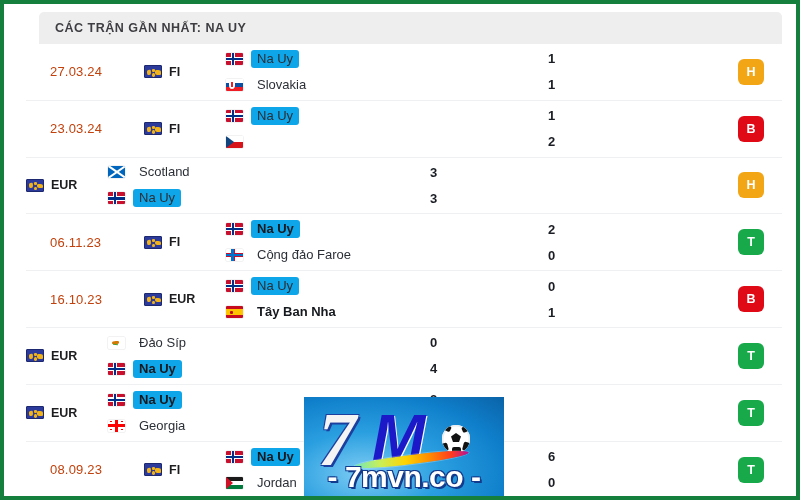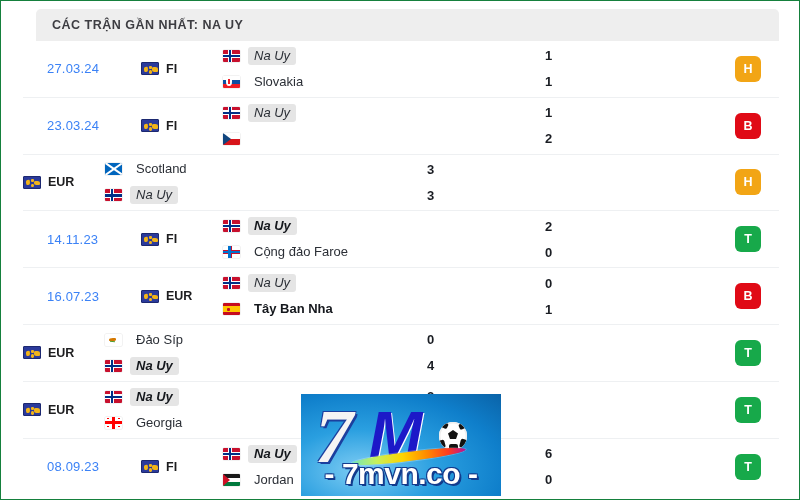--- a/index.html
+++ b/index.html
@@ -6,21 +6,21 @@
   html, body {
     width: 800px; height: 500px;
     background: #ffffff;
     font-family: "Liberation Sans", sans-serif;
     overflow: hidden;
   }
   .frame {
     position: absolute;
     left: 0; top: 0;
     width: 800px; height: 500px;
-    border: 1px solid #15803d;
+    border: 4px solid #15803d;
     background: #ffffff;
     overflow: hidden;
   }
   .panel {
     position: absolute;
     left: 22px; top: 4px;
     width: 756px; height: 492px;
     background: #ffffff;
   }
   
@@ -47,21 +47,21 @@
     border-bottom: 1px solid #eef0f2;
     display: flex;
     align-items: center;
   }
   .row:last-child { border-bottom: none; }
 
   .c-date {
     width: 118px;
     padding-left: 24px;
     font-size: 13px;
-    color: #3b82f6;
+    color: #c2410c;
     letter-spacing: 0.2px;
   }
   .c-comp {
     width: 82px;
     display: flex; align-items: center; gap: 7px;
   }
   .comp-icon {
     width: 18px; height: 13px;
     border-radius: 1px;
     background: #2b3a9b;
@@ -91,21 +91,21 @@
     display: flex; align-items: center; gap: 8px;
     height: 17px;
   }
   .team-name {
     font-size: 13px;
     color: #2b2f36;
     padding: 1px 6px 2px 6px;
     border-radius: 3px;
     line-height: 15px;
   }
-  .team-name.hl { background: #e5e5e5; font-style: italic; }
+  .team-name.hl { background: #0ea5e9; }
   .team-name.bold { font-weight: bold; color: #15181d; }
 
   .c-scores {
     width: 120px;
     display: flex; flex-direction: column; justify-content: center;
     gap: 9px;
     padding-left: 22px;
   }
   .score {
     font-size: 13px; font-weight: bold; color: #1a1d23;
@@ -372,21 +372,21 @@
           </div>
           <div class="c-scores">
             <div class="score">3</div>
             <div class="score">3</div>
           </div>
           <div class="c-result">
             <div class="badge H">H</div>
           </div>
         </div>
         <div class="row">
-          <div class="c-date">14.11.23</div>
+          <div class="c-date">06.11.23</div>
           <div class="c-comp">
             <span class="comp-icon">
               <i></i>
               <i></i>
               <i></i>
               <i></i>
             </span>
             <span class="comp-label">FI</span>
           </div>
           <div class="c-teams">
@@ -411,21 +411,21 @@
           </div>
           <div class="c-scores">
             <div class="score">2</div>
             <div class="score">0</div>
           </div>
           <div class="c-result">
             <div class="badge T">T</div>
           </div>
         </div>
         <div class="row">
-          <div class="c-date">16.07.23</div>
+          <div class="c-date">16.10.23</div>
           <div class="c-comp">
             <span class="comp-icon">
               <i></i>
               <i></i>
               <i></i>
               <i></i>
             </span>
             <span class="comp-label">EUR</span>
           </div>
           <div class="c-teams">

